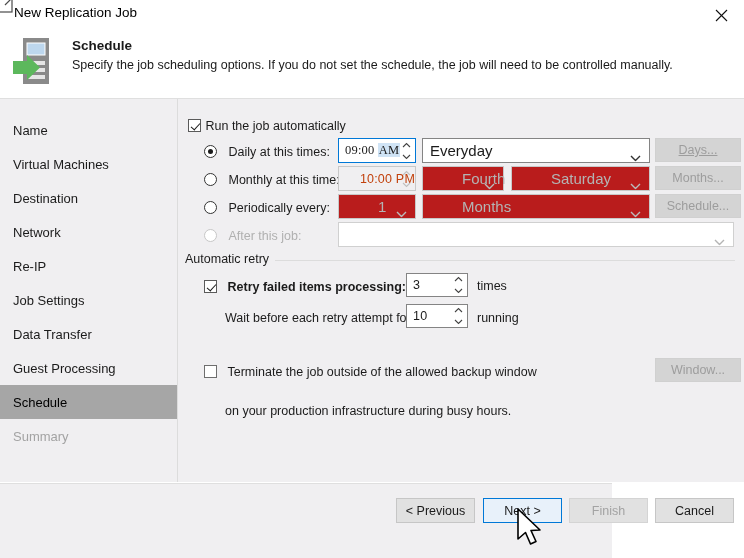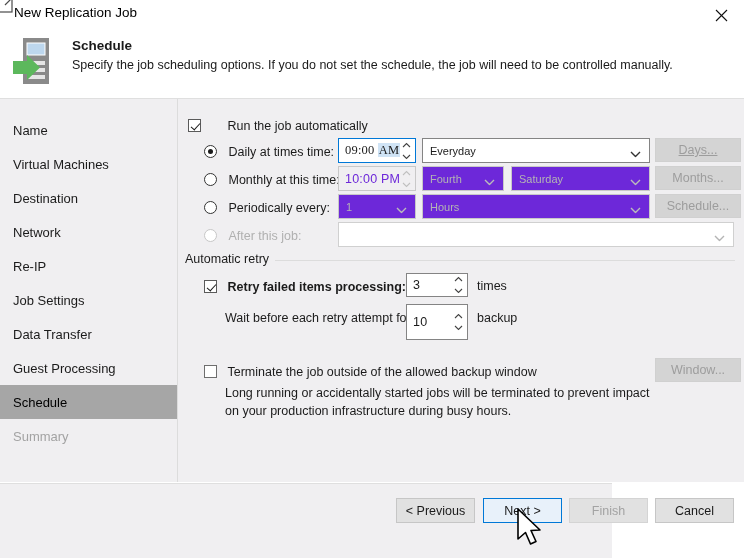--- a/index.html
+++ b/index.html
@@ -163,49 +163,49 @@
     background: #ffffff;
     border: 1px solid #848484;
     box-sizing: border-box;
     font-size: 12.5px;
     color: #1b1b1b;
     display: flex;
     align-items: center;
     cursor: text;
   }
   .field.focused { border: 1.5px solid #0078d7; }
-  .field.dis { background: #f0eff1; border-color: #c8c8c8; color: #6d28d9; }
+  .field.dis { background: #f0eff1; border-color: #c8c8c8; color: #c2410c; justify-content: flex-end; }
   .field .val { padding-left: 6px; white-space: nowrap; letter-spacing: 0.2px; }
   .field .sel { background: #cfe3f5; color: #1b1b1b; padding: 0 1px; }
 
   .spin {
     position: absolute; right: 3px; top: 50%;
     transform: translateY(-50%);
     width: 12px; height: 17px;
     display: flex; flex-direction: column;
     justify-content: space-between;
     align-items: center;
     cursor: default;
   }
   .spin svg { display:block; }
 
   
   .combo {
     position: absolute;
     background: #ffffff;
     border: 1px solid #848484;
     box-sizing: border-box;
-    font-size: 11px;
+    font-size: 15px;
     color: #1b1b1b;
     display: flex;
     align-items: center;
     cursor: default;
   }
   .combo .ctext { padding-left: 7px; white-space: nowrap; }
-  .combo.dis { background: #6d28d9; border-color: #c8c8c8; color: #b4b4b4; }
+  .combo.dis { background: #b91c1c; border-color: #c8c8c8; color: #b4b4b4; padding-left: 32px; }
   .combo.empty { background: #ffffff; border-color: #d0d0d0; }
   .chev {
     position: absolute; right: 8px; top: 50%;
     transform: translateY(-50%);
     width: 11px; height: 7px;
   }
 
   
   .sbtn {
     position: absolute;
@@ -324,26 +324,26 @@
     </div>
   <div class="nav-item disabled" style="top:320px">
       <span>Summary</span>
     </div>
 </div>
 
 <div class="content">
 
   <div class="row" style="left:10px; top:19px;">
     <span class="chk checked"></span>
-    <span class="lbl" style="margin-left:23px;text-align:center;">Run the job automatically</span>
+    <span class="lbl" style="margin-left:1px;text-align:center;">Run the job automatically</span>
   </div>
 
   <div class="row" style="left:26px; top:45px;">
     <span class="radio on"></span>
-    <span class="lbl" style="margin-left:8px;">Daily at times time:</span>
+    <span class="lbl" style="margin-left:8px;">Daily at this times:</span>
   </div>
   <div class="field focused" style="left:160px; top:39px; width:78px; height:25px;font-family:Liberation Serif, serif;">
     <span class="val"><span>09:00 </span><span class="sel">AM</span></span>
     <span class="spin">
       <svg width="9" height="6" viewBox="0 0 9 6">
           <polyline points="1,4.5 4.5,1 8,4.5" fill="none" stroke="#444" stroke-width="1.1"></polyline>
         </svg>
       <svg width="9" height="6" viewBox="0 0 9 6">
           <polyline points="1,1.5 4.5,5 8,1.5" fill="none" stroke="#444" stroke-width="1.1"></polyline>
         </svg>
@@ -398,21 +398,21 @@
   </div>
   <div class="combo dis" style="left:160px; top:95px; width:78px; height:25px;">
     <span class="ctext">1</span>
     <span class="chev">
       <svg width="11" height="7" viewBox="0 0 11 7">
           <polyline points="1,1.5 5.5,6 10,1.5" fill="none" stroke="#bbb" stroke-width="1.4"></polyline>
         </svg>
     </span>
   </div>
   <div class="combo dis" style="left:244px; top:95px; width:228px; height:25px;">
-    <span class="ctext">Hours</span>
+    <span class="ctext">Months</span>
     <span class="chev">
       <svg width="11" height="7" viewBox="0 0 11 7">
           <polyline points="1,1.5 5.5,6 10,1.5" fill="none" stroke="#bbb" stroke-width="1.4"></polyline>
         </svg>
     </span>
   </div>
   <div class="sbtn" style="left:477px; top:95px;">Schedule...</div>
 
   <div class="row" style="left:26px; top:129px;">
     <span class="radio dis"></span>
@@ -443,41 +443,40 @@
           <polyline points="1,4.5 4.5,1 8,4.5" fill="none" stroke="#444" stroke-width="1.1"></polyline>
         </svg>
       <svg width="9" height="6" viewBox="0 0 9 6">
           <polyline points="1,1.5 4.5,5 8,1.5" fill="none" stroke="#444" stroke-width="1.1"></polyline>
         </svg>
     </span>
   </div>
   <div class="row lbl" style="left:299px; top:180px;">times</div>
 
   <div class="row lbl" style="left:47px; top:212px;">Wait before each retry attempt for:</div>
-  <div class="field" style="left:228px; top:205px; width:62px; height:36px;">
+  <div class="field" style="left:228px; top:205px; width:62px; height:24px;">
     <span class="val">10</span>
     <span class="spin">
       <svg width="9" height="6" viewBox="0 0 9 6">
           <polyline points="1,4.5 4.5,1 8,4.5" fill="none" stroke="#444" stroke-width="1.1"></polyline>
         </svg>
       <svg width="9" height="6" viewBox="0 0 9 6">
           <polyline points="1,1.5 4.5,5 8,1.5" fill="none" stroke="#444" stroke-width="1.1"></polyline>
         </svg>
     </span>
   </div>
-  <div class="row lbl" style="left:299px; top:212px;">backup</div>
+  <div class="row lbl" style="left:299px; top:212px;">running</div>
 
 
   <div class="row" style="left:26px; top:265px;">
     <span class="chk off"></span>
     <span class="lbl" style="margin-left:7px;">Terminate the job outside of the allowed backup window</span>
   </div>
   <div class="sbtn" style="left:477px; top:259px;">Window...</div>
 
-  <div class="row lbl" style="left:47px; top:287px;">Long running or accidentally started jobs will be terminated to prevent impact</div>
   <div class="row lbl" style="left:47px; top:305px;">on your production infrastructure during busy hours.</div>
 
 </div>
 
 <div class="bottombar">
   <div class="btn" style="left:396px;">&lt; Previous</div>
   <div class="btn primary" style="left:483px;">Next &gt;</div>
   <div class="btn dis" style="left:569px;">Finish</div>
   <div class="btn" style="left:655px;">Cancel</div>
 </div>

